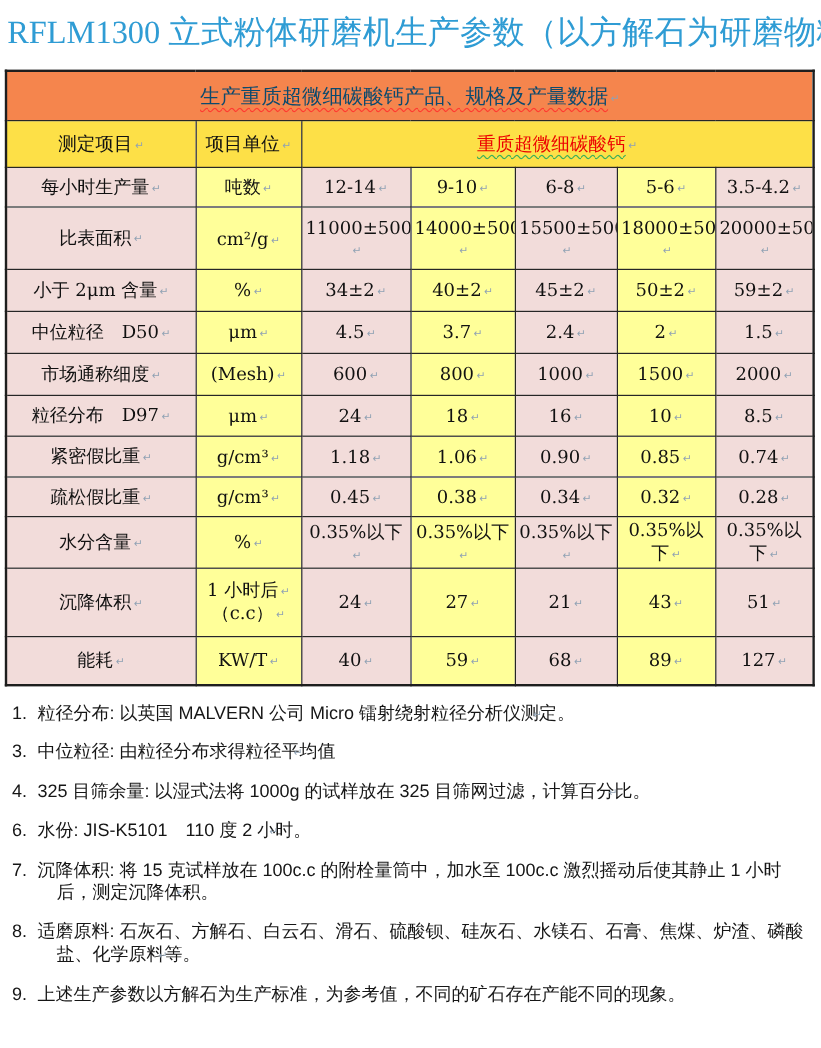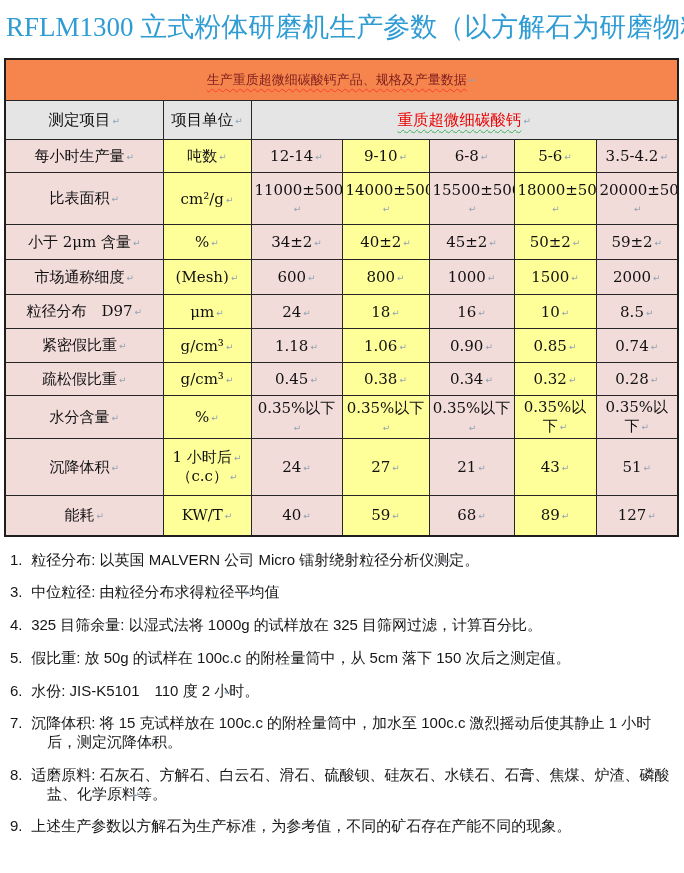--- a/index.html
+++ b/index.html
@@ -20,26 +20,26 @@
     border:2.5px solid #1e1e1e;
     font-family:"DejaVu Serif",serif;
     font-size:15px;color:#111;
   }
   table.param td{
     border:1.4px solid #262626;
     text-align:center;vertical-align:middle;
     padding:2px 3px;overflow:hidden;
   }
   tr.banner-row td{
-    background:#f5854d;color:#7f1d1d;
+    background:#f5854d;color:#0c4a6e;
     font-family:"Liberation Sans",sans-serif;
-    font-size:13px;height:36px;
+    font-size:17px;height:36px;
   }
   tr.head-row td{
-    background:#e5e5e5;height:34px;
+    background:#fde047;height:34px;
     font-family:Liberation Sans, sans-serif;
     font-size:15.5px;
   }
   tr.head-row td.product{color:#ec0000;}
   tr.data td:nth-child(odd){background:#f2dcda;}
   tr.data td:nth-child(even){background:#ffff99;}
   .wavy-red{text-decoration:underline wavy #ff3b30 1px;text-underline-offset:4px;}
   .wavy-green{text-decoration:underline wavy #3caf5a 1px;text-underline-offset:4px;}
   
   .pm::after{
@@ -108,20 +108,29 @@
   <tr class="data" style="height:35px">
     <td class="pm">小于 2μm 含量</td>
     <td class="pm">%</td>
     <td class="pm">34±2</td>
     <td class="pm">40±2</td>
     <td class="pm">45±2</td>
     <td class="pm">50±2</td>
     <td class="pm">59±2</td>
   </tr>
 
+  <tr class="data" style="height:35px">
+    <td class="pm">中位粒径　D50</td>
+    <td class="pm">μm</td>
+    <td class="pm">4.5</td>
+    <td class="pm">3.7</td>
+    <td class="pm">2.4</td>
+    <td class="pm">2</td>
+    <td class="pm">1.5</td>
+  </tr>
 
   <tr class="data" style="height:35px">
     <td class="pm">市场通称细度</td>
     <td class="pm">(Mesh)</td>
     <td class="pm">600</td>
     <td class="pm">800</td>
     <td class="pm">1000</td>
     <td class="pm">1500</td>
     <td class="pm">2000</td>
   </tr>
@@ -186,18 +195,17 @@
     <td class="pm">89</td>
     <td class="pm">127</td>
   </tr>
 </tbody>
   </table>
 
 <div class="notes">
   <div class="note"><span class="num">1.</span> <span class="pm">粒径分布: 以英国 MALVERN 公司 Micro 镭射绕射粒径分析仪测定。</span></div>
   <div class="note"><span class="num">3.</span> <span class="pm">中位粒径: 由粒径分布求得粒径平均值</span></div>
   <div class="note"><span class="num">4.</span> <span class="pm">325 目筛余量: 以湿式法将 1000g 的试样放在 325 目筛网过滤，计算百分比。</span></div>
-  <div class="note"><span class="num">5.</span> <span class="pm">假比重: 放 50g 的试样在 100c.c 的附栓量筒中，从 5cm 落下 150 次后之测定值。</span></div>
   <div class="note"><span class="num">6.</span> <span class="pm">水份: JIS-K5101　110 度 2 小时。</span></div>
   <div class="note"><span class="num">7.</span> <span class="pm">沉降体积: 将 15 克试样放在 100c.c 的附栓量筒中，加水至 100c.c 激烈摇动后使其静止 1 小时后，测定沉降体积。</span></div>
   <div class="note"><span class="num">8.</span> <span class="pm">适磨原料: 石灰石、方解石、白云石、滑石、硫酸钡、硅灰石、水镁石、石膏、焦煤、炉渣、磷酸盐、化学原料等。</span></div>
   <div class="note"><span class="num">9.</span> <span>上述生产参数以方解石为生产标准，为参考值，不同的矿石存在产能不同的现象。</span></div>
 </div>
 
 </body></html>

